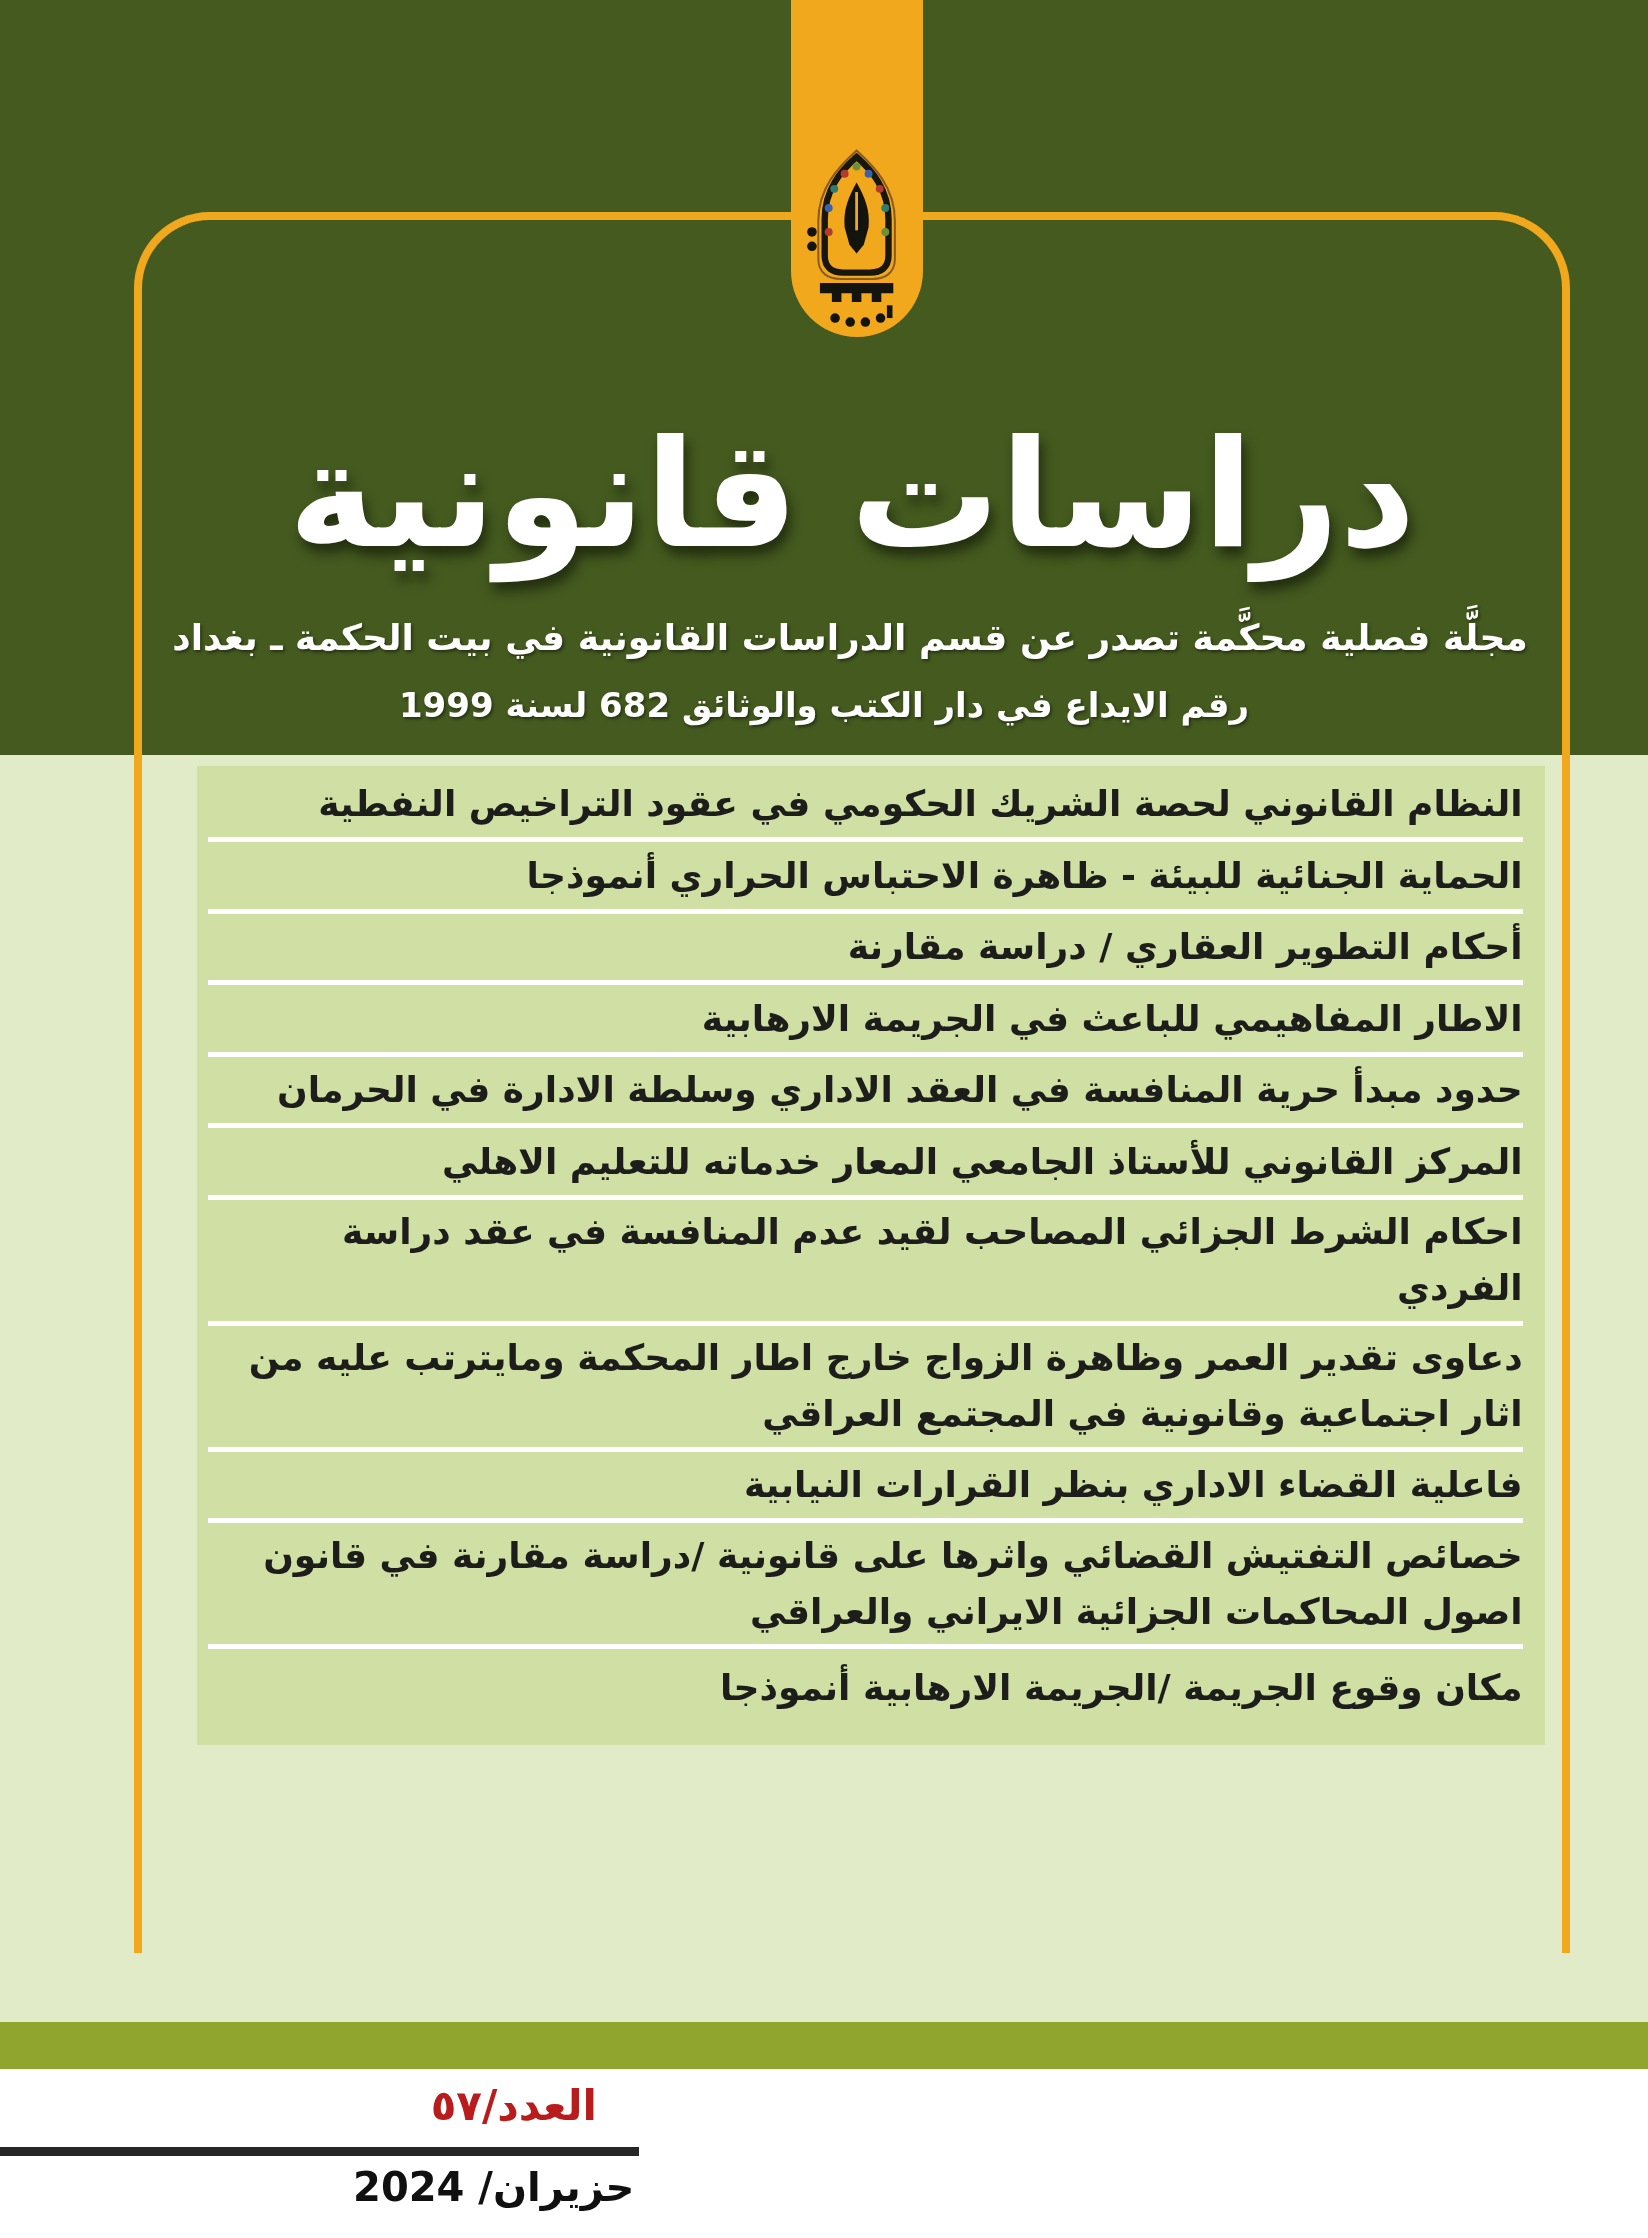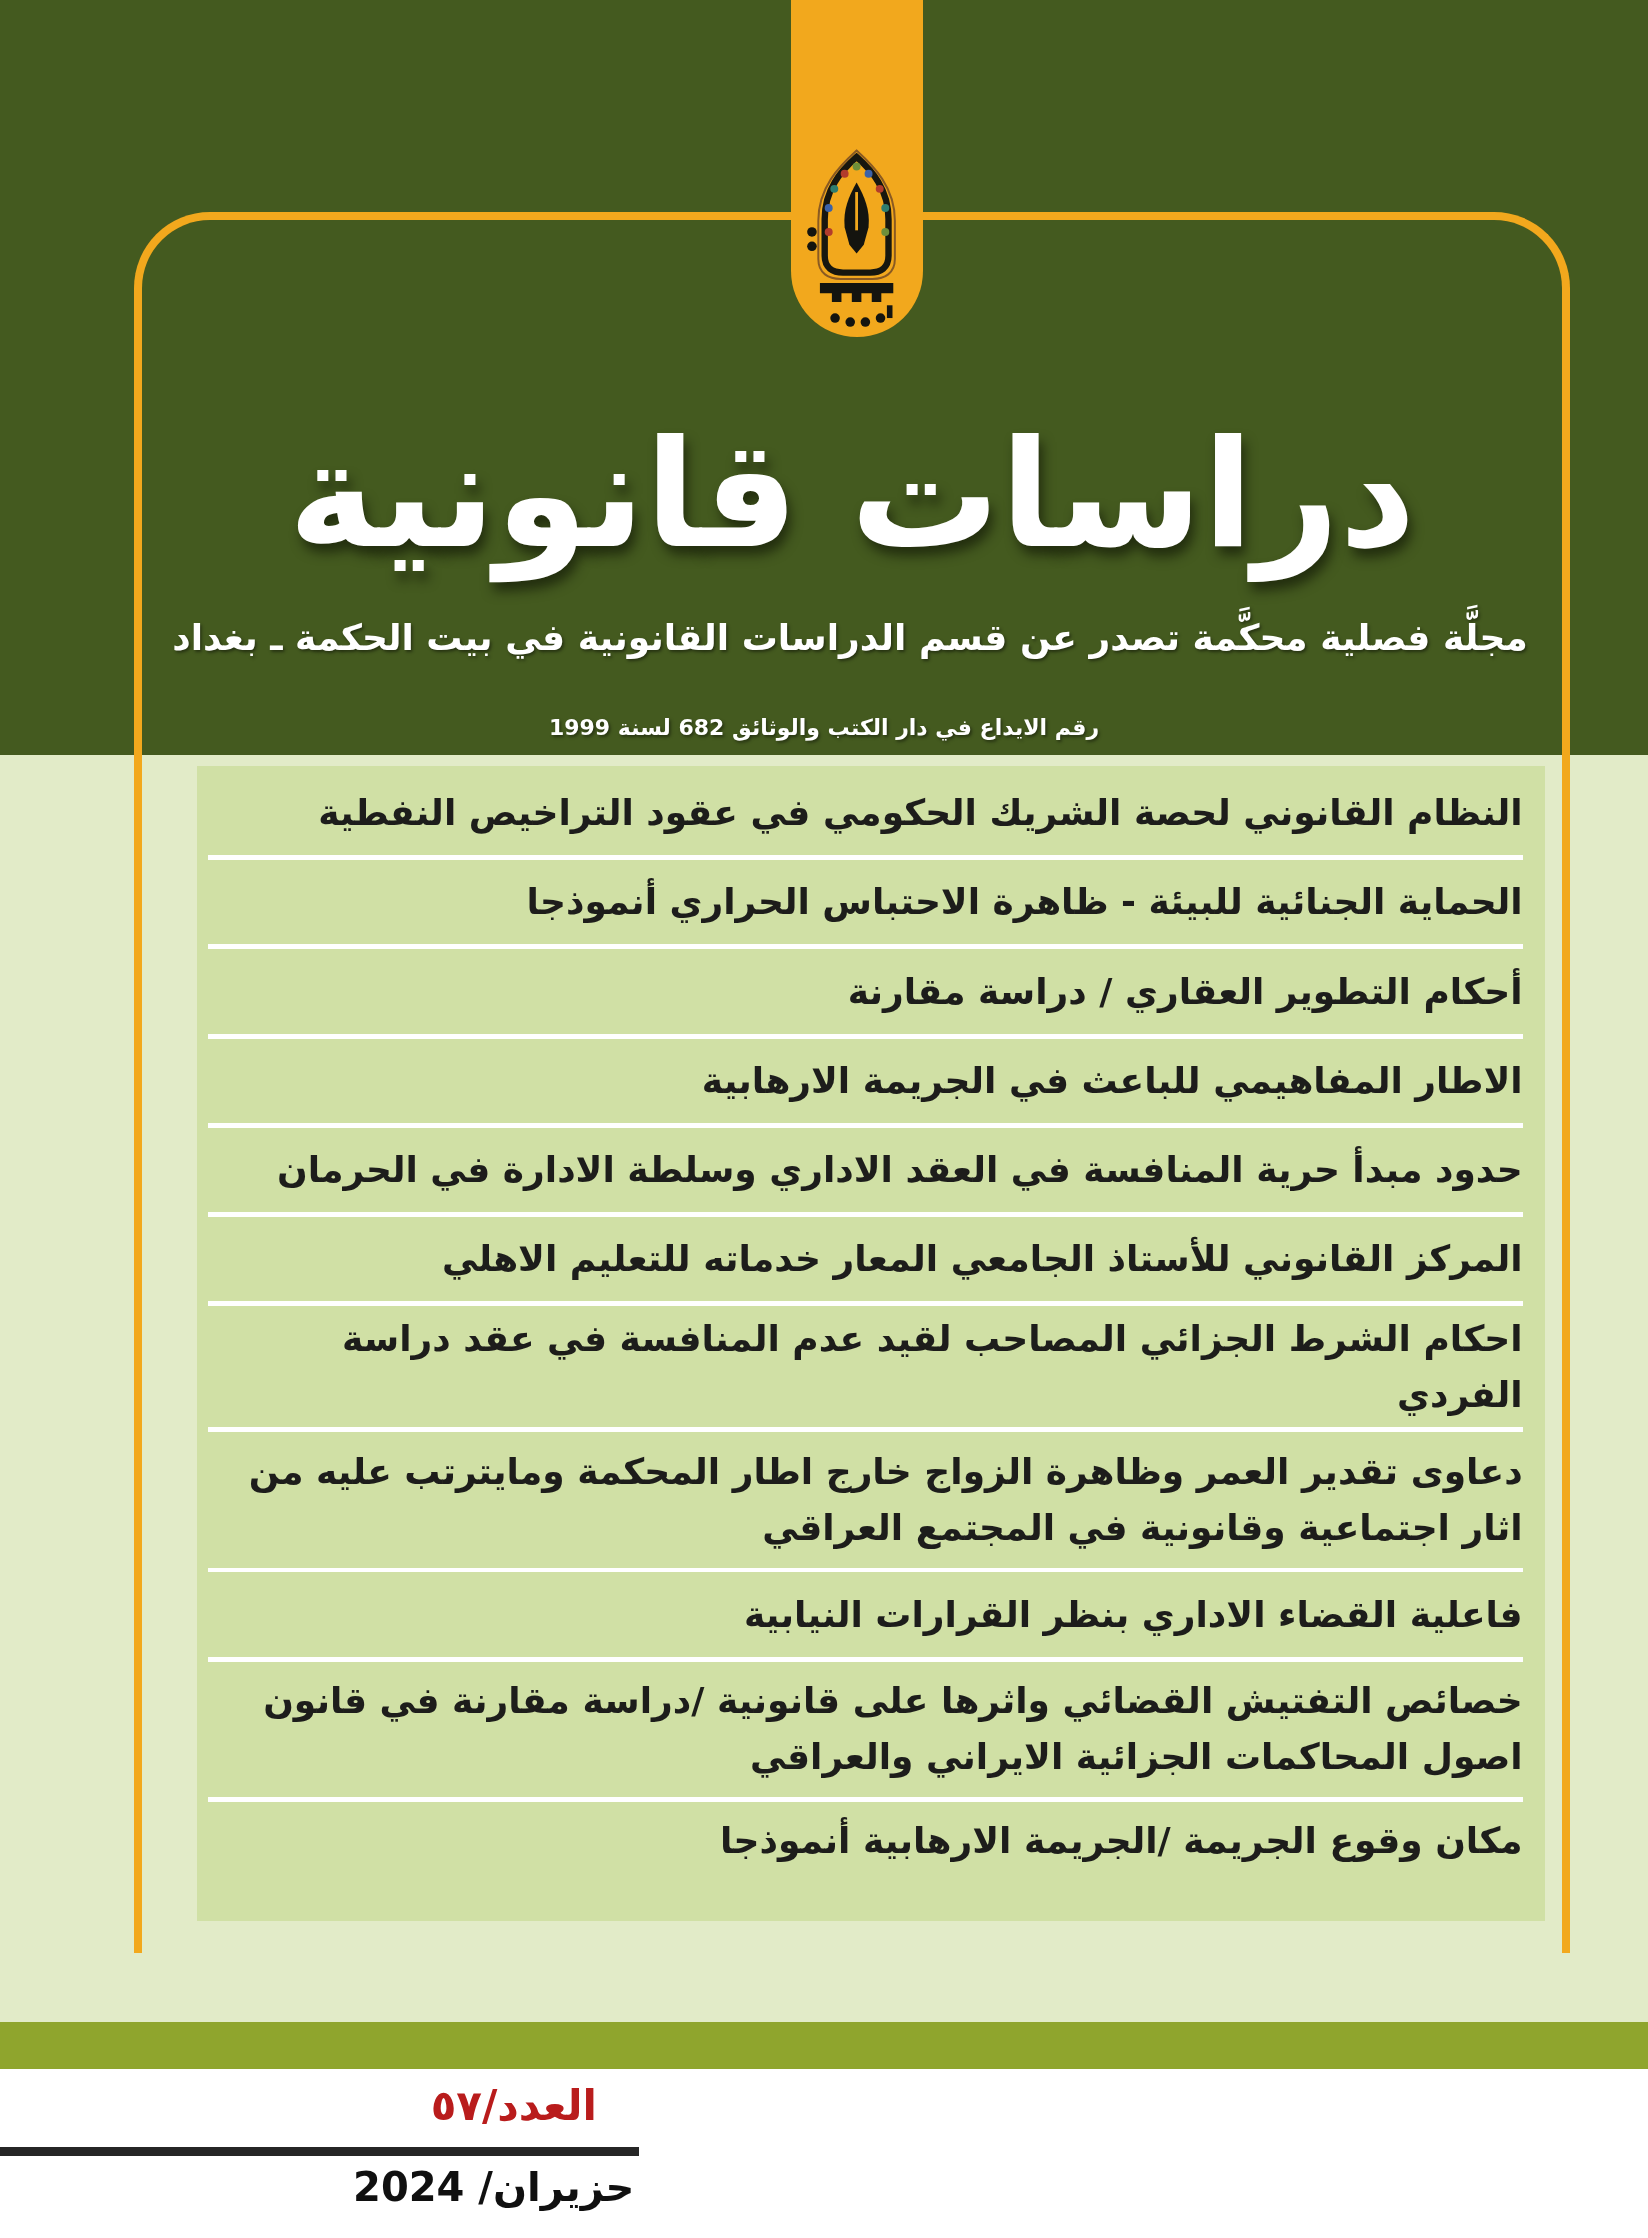--- a/index.html
+++ b/index.html
@@ -44,24 +44,24 @@
     z-index:4;white-space:nowrap;
   }
   .subtitle{
     position:absolute;left:0;right:0;
     text-align:center;direction:rtl;
     color:#FFFFFF;font-weight:bold;
     text-shadow:1.6px 2.4px 3.2px rgba(0,0,0,0.45);
     z-index:4;white-space:nowrap;
   }
   .subtitle.line1{top:617px;font-size:36px;padding-left:24px;margin-left:28px;}
-  .subtitle.line2{top:715px;font-size:22px;}
+  .subtitle.line2{top:685px;font-size:34px;}
   
   .list-panel{
-    position:absolute;left:197px;top:766px;width:1348px;height:1155px;
+    position:absolute;left:197px;top:766px;width:1348px;height:979px;
     background:#D0E0A5;
     display:flex;flex-direction:column;
     padding:4.8px 0;
     z-index:1;
   }
   .article-row{
     flex:100 1 0;
     display:flex;align-items:center;
     direction:rtl;text-align:right;
     padding:4.8px 22.4px;

